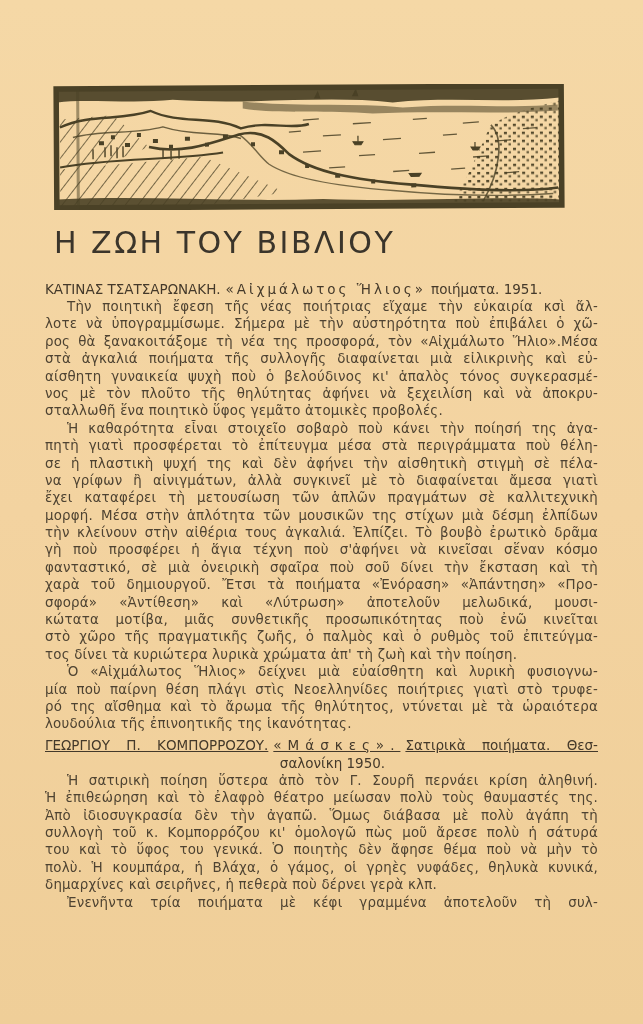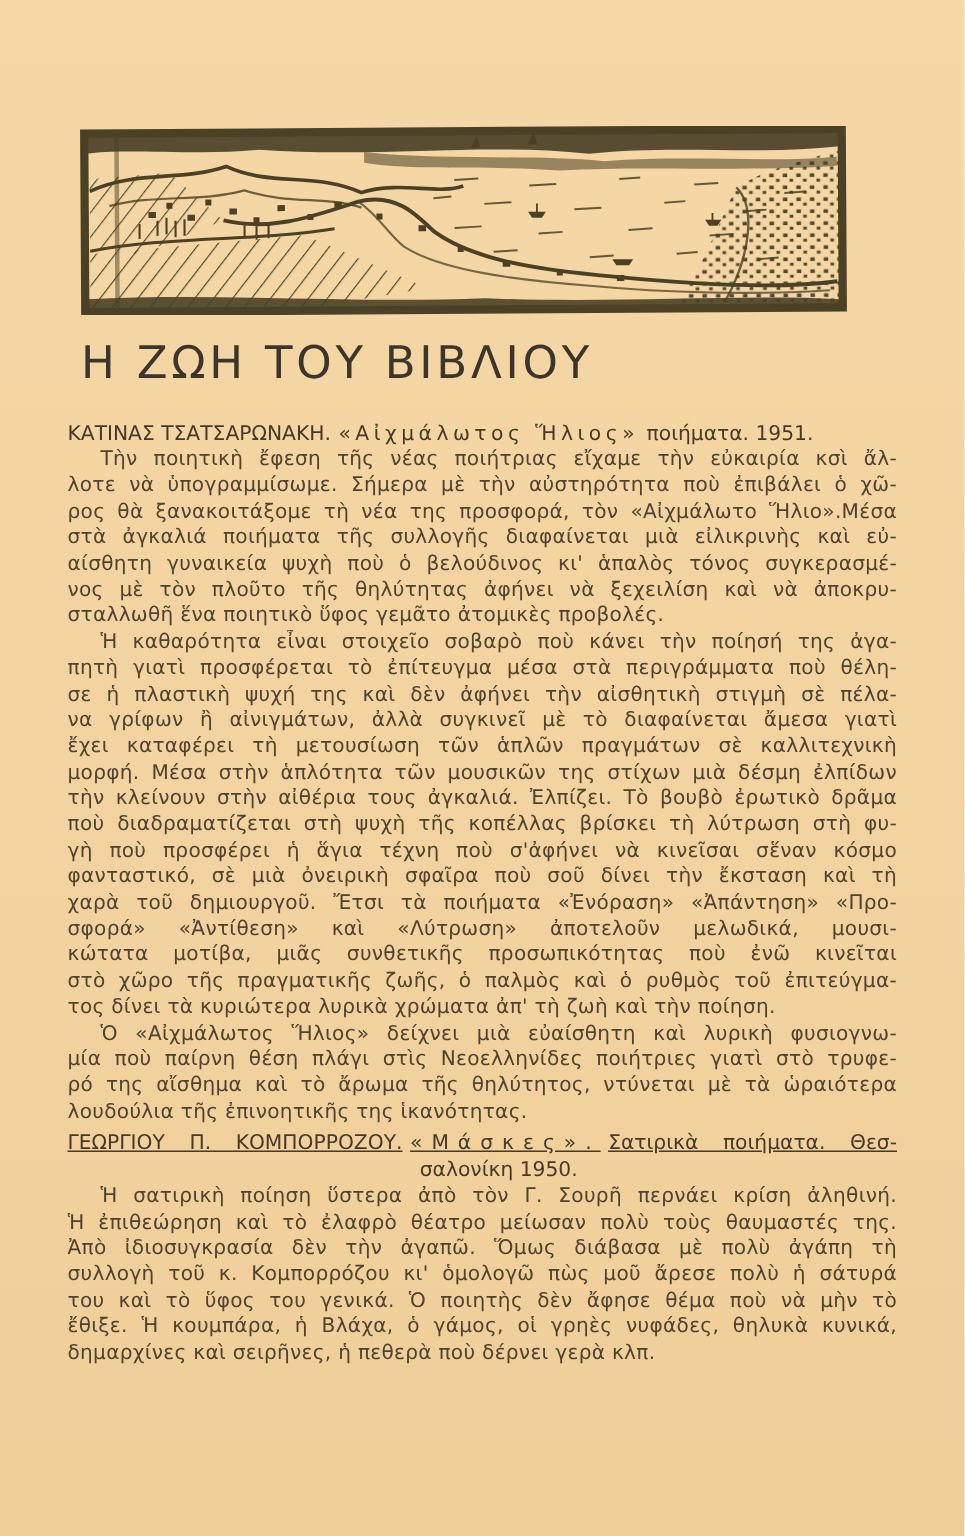--- a/index.html
+++ b/index.html
@@ -169,21 +169,20 @@
         <div class="line last">σταλλωθῆ ἕνα ποιητικὸ ὕφος γεμᾶτο ἀτομικὲς προβολές.</div>
       </div>
     <div class="para">
         <div class="line">Ἡ καθαρότητα εἶναι στοιχεῖο σοβαρὸ ποὺ κάνει τὴν ποίησή της ἀγα-</div>
         <div class="line">πητὴ γιατὶ προσφέρεται τὸ ἐπίτευγμα μέσα στὰ περιγράμματα ποὺ θέλη-</div>
         <div class="line">σε ἡ πλαστικὴ ψυχή της καὶ δὲν ἀφήνει τὴν αἰσθητικὴ στιγμὴ σὲ πέλα-</div>
         <div class="line">να γρίφων ἢ αἰνιγμάτων, ἀλλὰ συγκινεῖ μὲ τὸ διαφαίνεται ἄμεσα γιατὶ</div>
         <div class="line">ἔχει καταφέρει τὴ μετουσίωση τῶν ἁπλῶν πραγμάτων σὲ καλλιτεχνικὴ</div>
         <div class="line">μορφή. Μέσα στὴν ἁπλότητα τῶν μουσικῶν της στίχων μιὰ δέσμη ἐλπίδων</div>
         <div class="line">τὴν κλείνουν στὴν αἰθέρια τους ἀγκαλιά. Ἐλπίζει. Τὸ βουβὸ ἐρωτικὸ δρᾶμα</div>
-        <div class="line">ποὺ διαδραματίζεται στὴ ψυχὴ τῆς κοπέλλας βρίσκει τὴ λύτρωση στὴ φυ-</div>
         <div class="line">γὴ ποὺ προσφέρει ἡ ἅγια τέχνη ποὺ σ'ἀφήνει νὰ κινεῖσαι σἕναν κόσμο</div>
         <div class="line">φανταστικό, σὲ μιὰ ὀνειρικὴ σφαῖρα ποὺ σοῦ δίνει τὴν ἔκσταση καὶ τὴ</div>
         <div class="line">χαρὰ τοῦ δημιουργοῦ. Ἔτσι τὰ ποιήματα «Ἐνόραση» «Ἀπάντηση» «Προ-</div>
         <div class="line">σφορά» «Ἀντίθεση» καὶ «Λύτρωση» ἀποτελοῦν μελωδικά, μουσι-</div>
         <div class="line">κώτατα μοτίβα, μιᾶς συνθετικῆς προσωπικότητας ποὺ ἐνῶ κινεῖται</div>
         <div class="line">στὸ χῶρο τῆς πραγματικῆς ζωῆς, ὁ παλμὸς καὶ ὁ ρυθμὸς τοῦ ἐπιτεύγμα-</div>
         <div class="line last">τος δίνει τὰ κυριώτερα λυρικὰ χρώματα ἀπ' τὴ ζωὴ καὶ τὴν ποίηση.</div>
       </div>
     <div class="para">
         <div class="line">Ὁ «Αἰχμάλωτος Ἥλιος» δείχνει μιὰ εὐαίσθητη καὶ λυρικὴ φυσιογνω-</div>
@@ -195,18 +194,21 @@
 
   <section class="section">
     <div class="review-heading justify"><span>ΓΕΩΡΓΙΟΥ Π. ΚΟΜΠΟΡΡΟΖΟΥ.</span><span class="spaced-title wide">«Μάσκες».</span><span>Σατιρικὰ ποιήματα. Θεσ-</span></div>
     <div class="review-heading-line2">σαλονίκη 1950.</div>
     <div class="para">
         <div class="line">Ἡ σατιρικὴ ποίηση ὕστερα ἀπὸ τὸν Γ. Σουρῆ περνάει κρίση ἀληθινή.</div>
         <div class="line">Ἡ ἐπιθεώρηση καὶ τὸ ἐλαφρὸ θέατρο μείωσαν πολὺ τοὺς θαυμαστές της.</div>
         <div class="line">Ἀπὸ ἰδιοσυγκρασία δὲν τὴν ἀγαπῶ. Ὅμως διάβασα μὲ πολὺ ἀγάπη τὴ</div>
         <div class="line">συλλογὴ τοῦ κ. Κομπορρόζου κι' ὁμολογῶ πὼς μοῦ ἄρεσε πολὺ ἡ σάτυρά</div>
         <div class="line">του καὶ τὸ ὕφος του γενικά. Ὁ ποιητὴς δὲν ἄφησε θέμα ποὺ νὰ μὴν τὸ</div>
-        <div class="line">ἔθιξε. Ἡ κουμπάρα, ἡ Βλάχα, ὁ γάμος, οἱ γρηὲς νυφάδες, θηλυκὰ κυνικά,</div>
+        <div class="line">πολὺ. Ἡ κουμπάρα, ἡ Βλάχα, ὁ γάμος, οἱ γρηὲς νυφάδες, θηλυκὰ κυνικά,</div>
         <div class="line last">δημαρχίνες καὶ σειρῆνες, ἡ πεθερὰ ποὺ δέρνει γερὰ κλπ.</div>
       </div>
+    <div class="para">
+        <div class="line">Ἐνενῆντα τρία ποιήματα μὲ κέφι γραμμένα ἀποτελοῦν τὴ συλ-</div>
+      </div>
   </section>
 
 </div>
 
 </body></html>

